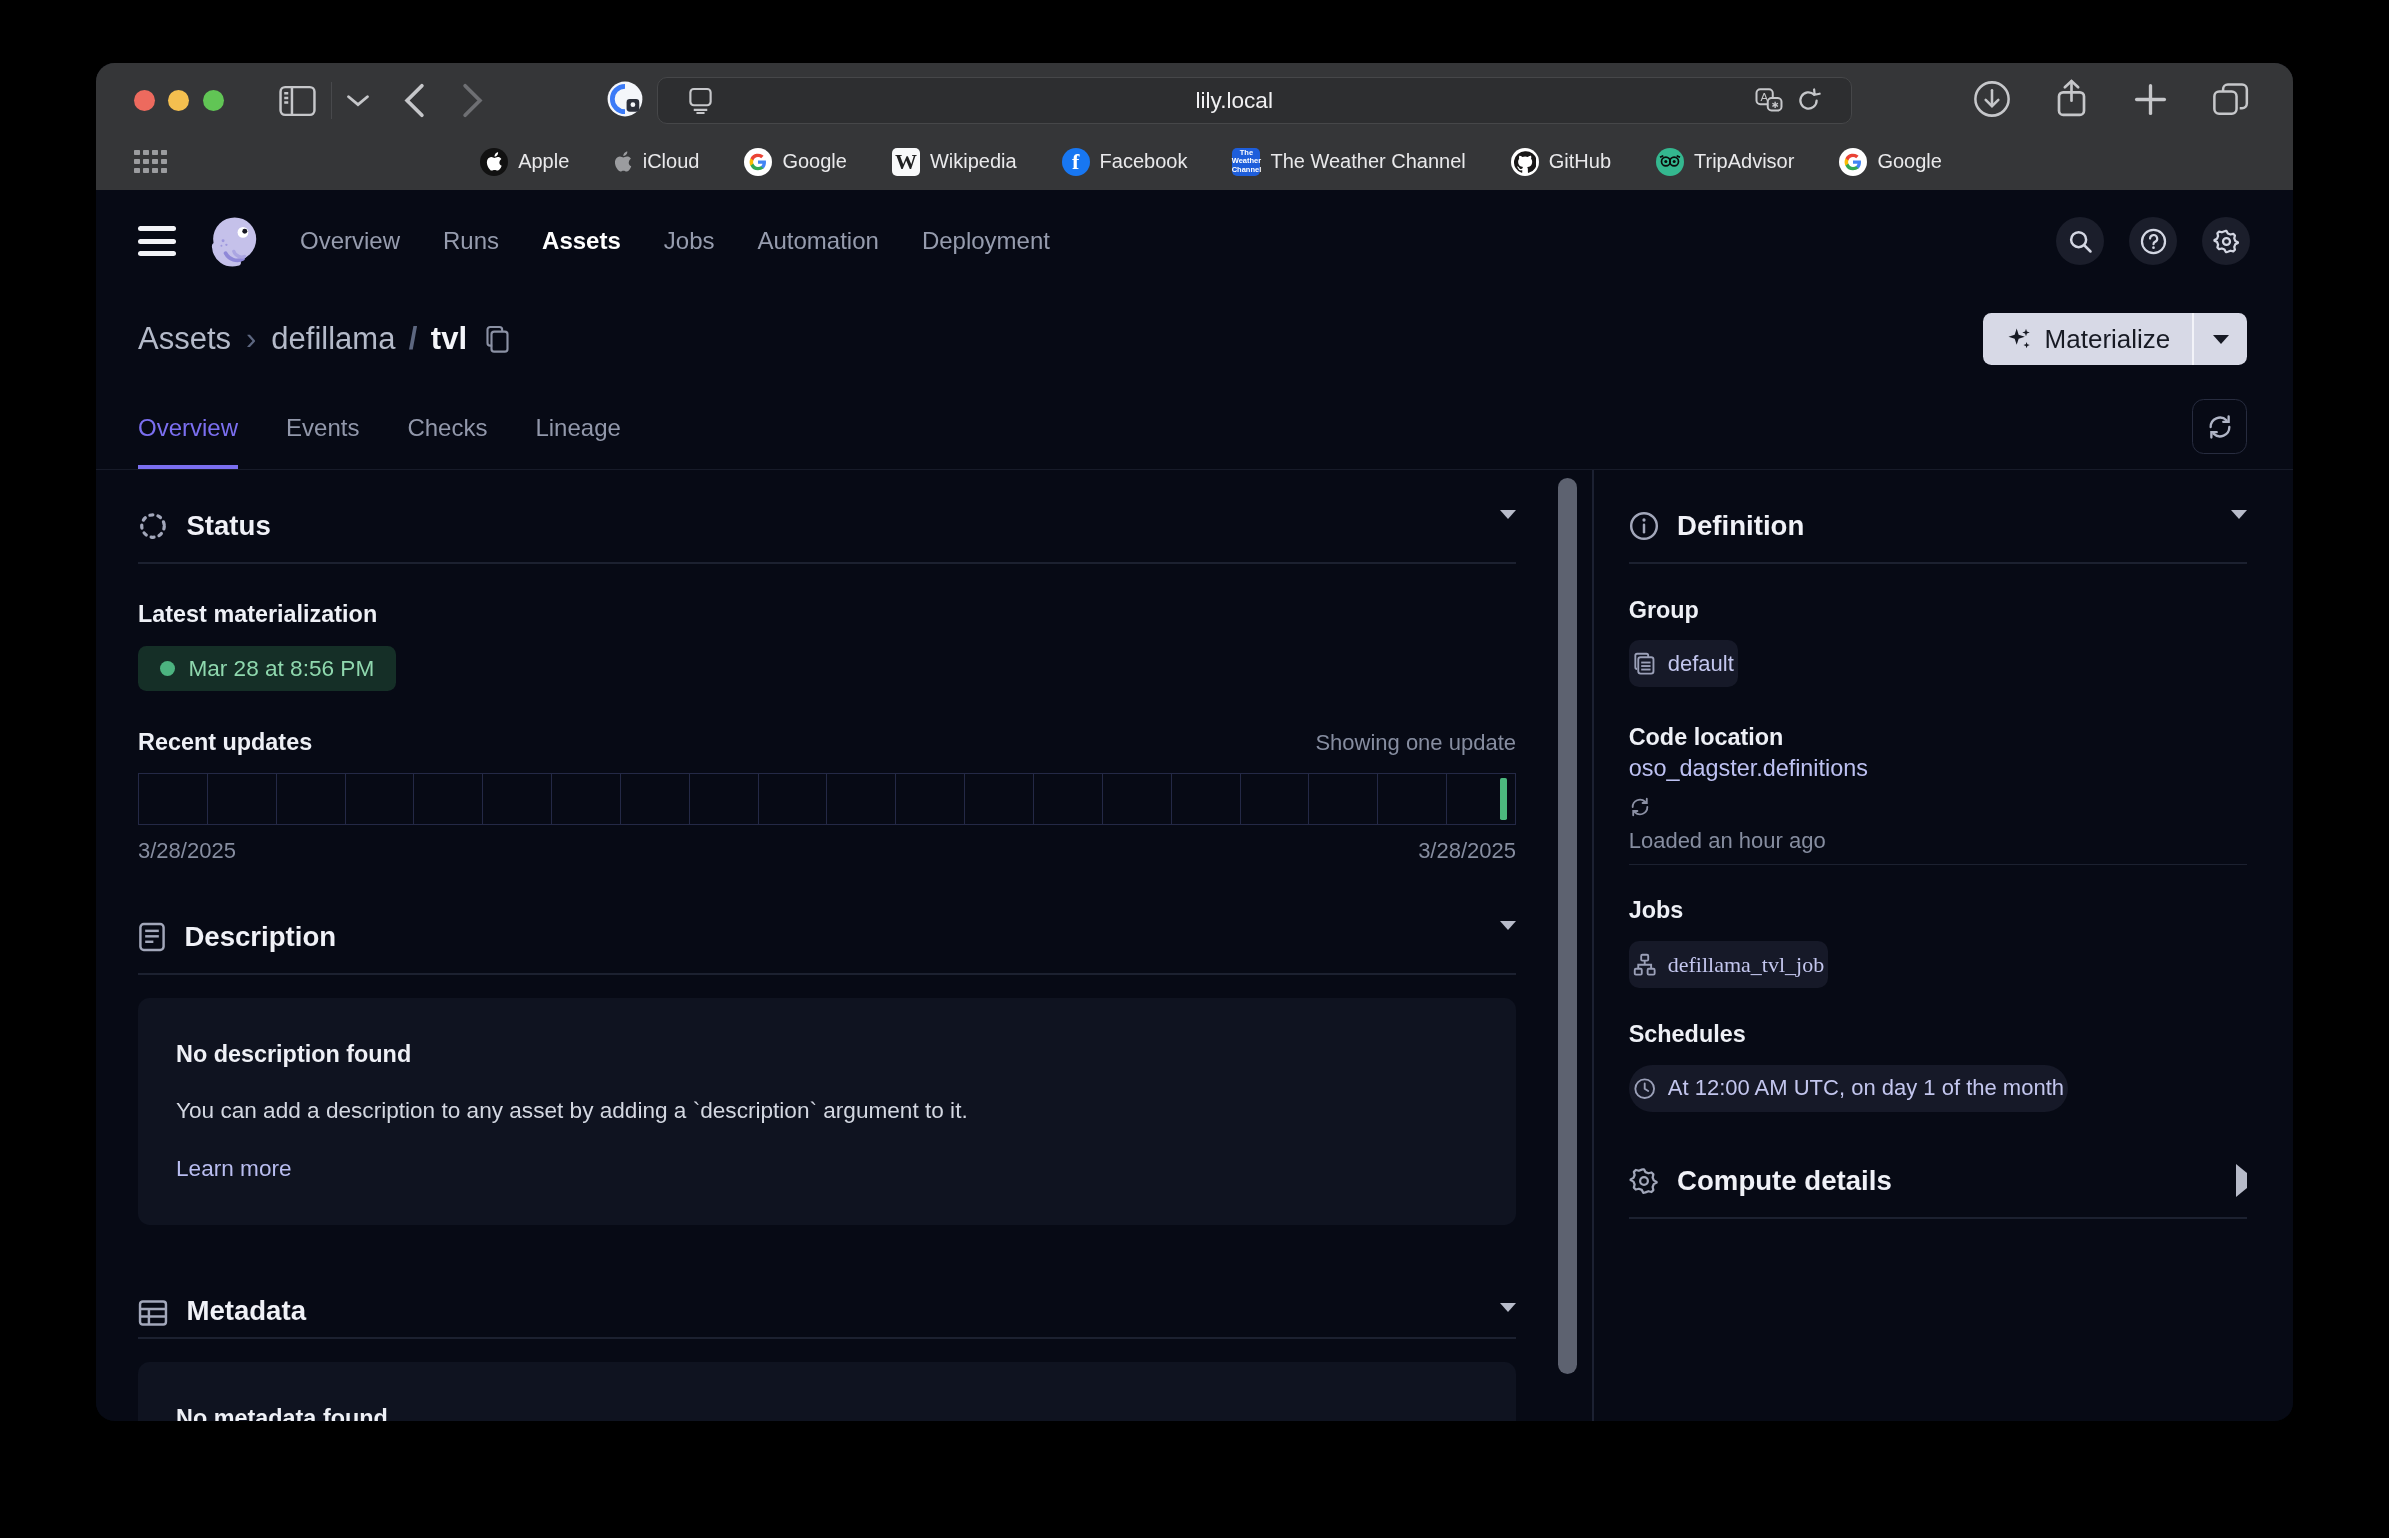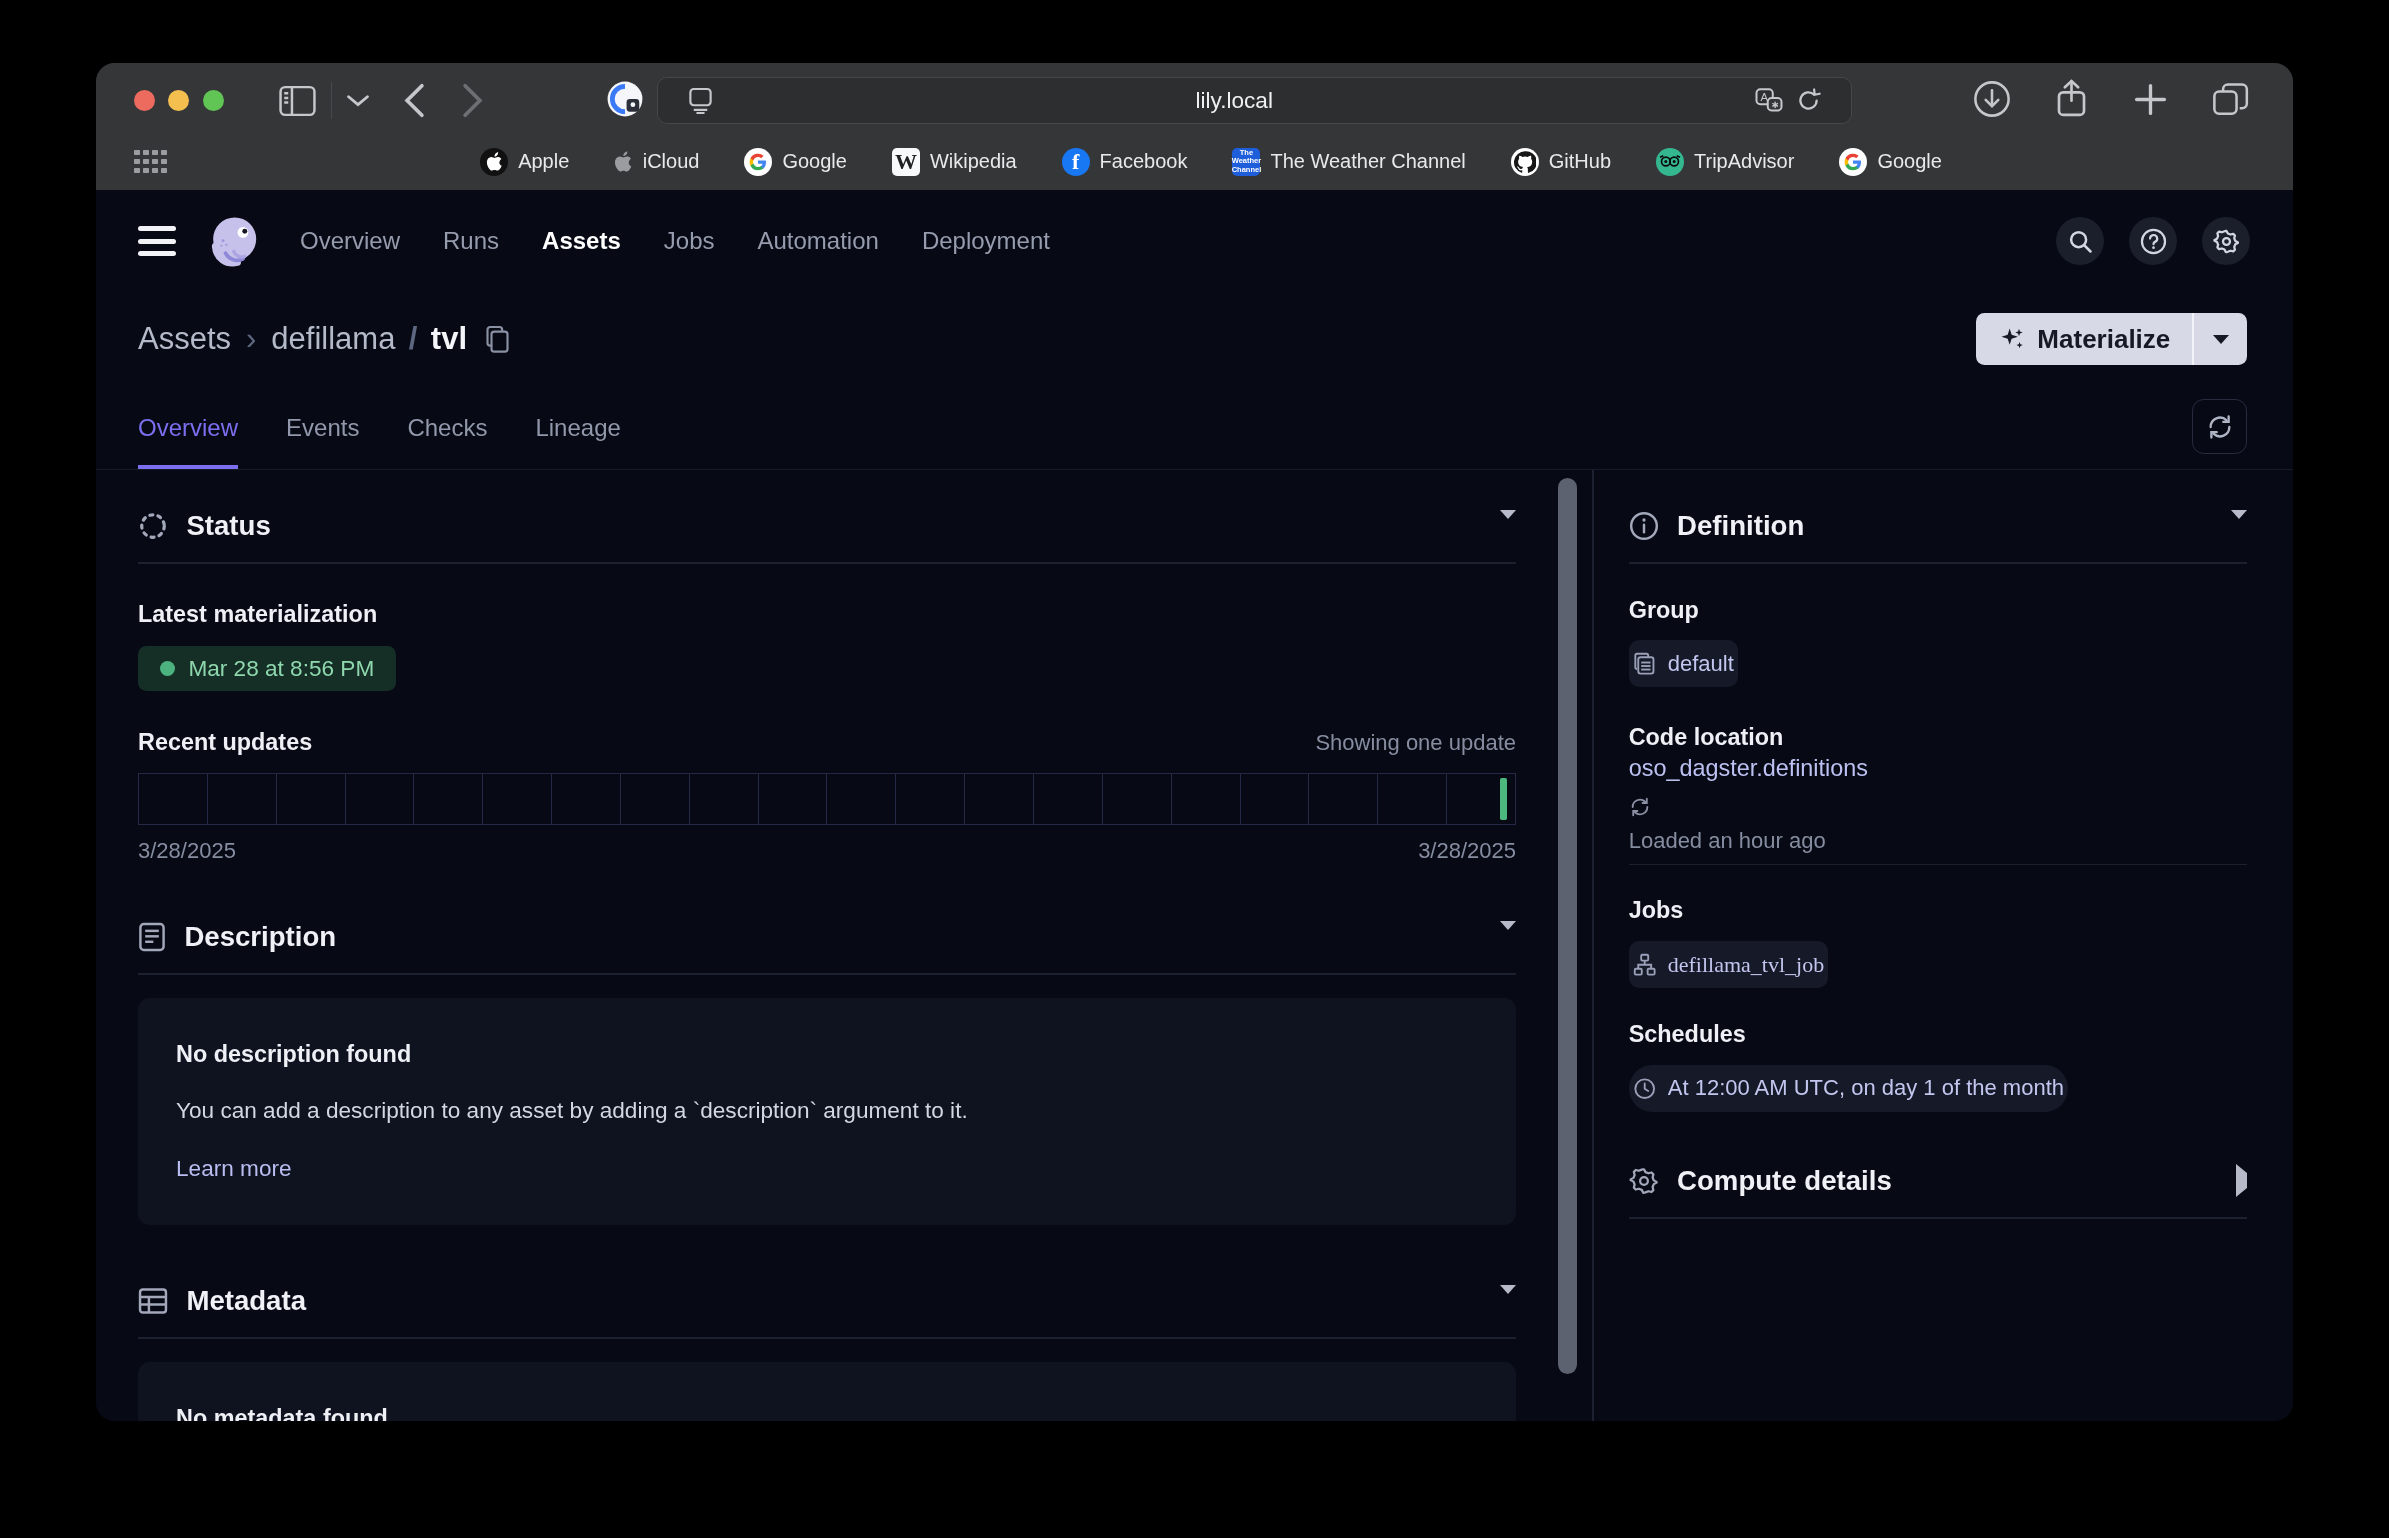--- a/index.html
+++ b/index.html
@@ -43,21 +43,21 @@
   .circle-btn { width:48px; height:48px; border-radius:50%; background:#1b1e2b; color:#d3d6e2;
     display:flex; align-items:center; justify-content:center; }
 
   .crumb-row { height:94px; display:flex; align-items:center; padding:0 46px 0 42px; font-size:31px; }
   .crumb-link { color:#b4bac9; } .crumb-sep { color:#5d6780; margin:0 15px; }
   .crumb-slash { color:#5d6780; margin:0 13.4px; font-weight:600; }
   .crumb-group { color:#b4bac9; }
   .crumb-asset { color:#f4f5f9; font-weight:700; }
   .copy-btn { margin-left:18.4px; color:#8b91a4; display:flex; }
   .materialize { margin-left:auto; height:52px; display:flex; align-items:stretch; border-radius:8.4px; overflow:hidden; background:#d7d9e6; color:#171a24; }
-  .mat-main { display:flex; align-items:center; gap:11.7px; padding:0 22px; font-size:26px; font-weight:700; }
+  .mat-main { display:flex; align-items:center; gap:11.7px; padding:0 22px; font-size:26px; font-weight:400; }
   .mat-div { width:1.7px; background:#f2f3f8; }
   .mat-caret { display:flex; align-items:center; justify-content:center; width:53px; }
   .tri-down { width:0; height:0; border-left:9.2px solid transparent; border-right:9.2px solid transparent; border-top:11px solid currentColor; }
   .tri-down.small { border-left-width:8.4px; border-right-width:8.4px; border-top-width:9.2px; }
   .tri-right { width:0; height:0; border-top:9.2px solid transparent; border-bottom:9.2px solid transparent; border-left:11px solid currentColor; }
 
   .tabs-row { height:84px; display:flex; align-items:stretch; padding:0 46px 0 42px; border-bottom:1.7px solid #171b29; position:relative; }
   .tabs { display:flex; gap:48px; font-size:24px; color:#9298ab; }
   .tab { display:flex; align-items:center; border-bottom:4.2px solid transparent; padding-top:5px; cursor:pointer; }
   .tab.active { color:#7b6ff0; border-bottom-color:#7b6ff0; }
@@ -99,21 +99,21 @@
     background:#161928; border-radius:10px; font-size:22px; color:#c3c6ee; }
   .chip .cicon { color:#9ba0b8; display:flex; }
   .chip.pill { border-radius:23.4px; }
   .chips-row { display:flex; gap:7px; flex-wrap:wrap;font-family:Liberation Serif, serif; }
 
   .loc-row { display:flex; align-items:flex-start; gap:13.4px; margin-top:4px;flex-direction:column; }
   .loc-link { font-size:23.4px; color:#bdc1f2; cursor:pointer; }
   .loc-sync { color:#8b90a4; display:flex; }
 
   .mt40{margin-top:33px;} .mt44{margin-top:37px;} .mt12{margin-top:10px;}
-  .mt56{margin-top:47px;} .mt60{margin-top:50px;} .mt38{margin-top:32px;}
+  .mt56{margin-top:47px;} .mt60{margin-top:50px;align-items:flex-end;} .mt38{margin-top:32px;}
 </style>
 </head>
 <body>
 
 <div class="window">
 
   <div class="chrome">
     <div class="chrome-main">
       <div class="traffic">
         <div class="light red"></div>

